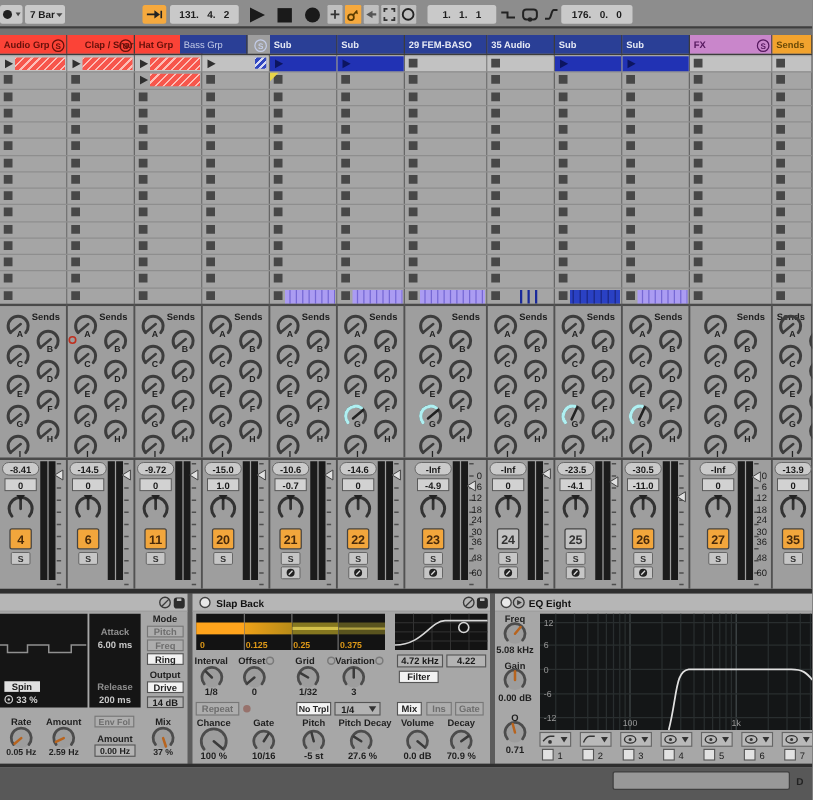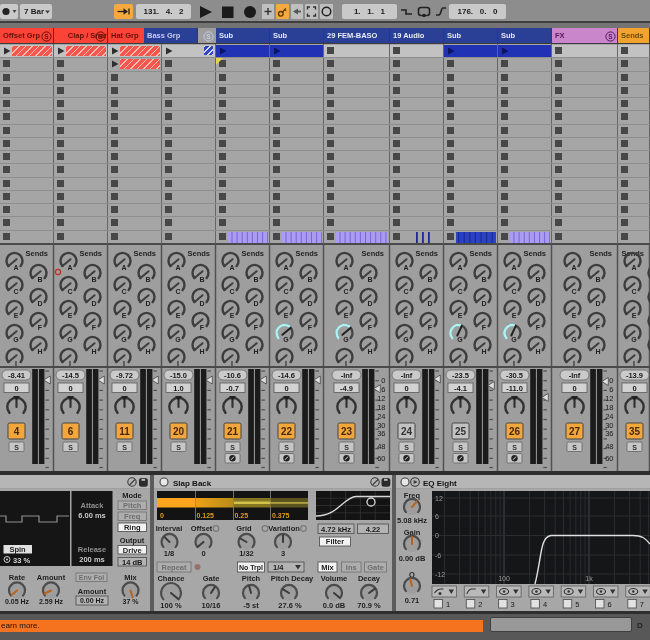--- a/index.html
+++ b/index.html
@@ -62,44 +62,44 @@
       <path d="M2,6 L7,6 L7,10 L13,10" stroke="#222" stroke-width="1.6" fill="none"></path>
     </svg>
 <svg class="abs" style="left:416px;top:4px" width="17" height="15">
       <rect x="2.5" y="3.5" width="11" height="8" rx="2.5" fill="none" stroke="#222" stroke-width="1.6"></rect>
       <circle cx="8" cy="11.5" r="1.8" fill="#222"></circle>
     </svg>
 <svg class="abs" style="left:434px;top:4px" width="14" height="15">
       <path d="M2,11 L5,11 C7,11 7,4 9,4 L12,4" stroke="#222" stroke-width="1.6" fill="none"></path>
     </svg>
 <div class="vb" style="left:449px;top:4px;width:57px;height:15px;line-height:15px;">176.&nbsp;&nbsp; 0.&nbsp;&nbsp; 0</div>
-<div class="abs" style="left:0px;top:28px;width:54px;height:15px;background:#fb4337;border-right:1px solid #3c3c3c;color:#66100a;font-size:7.5px;font-weight:bold;line-height:15px;padding-left:3px;white-space:nowrap;overflow:hidden;">Offset Grp</div>
+<div class="abs" style="left:0px;top:28px;width:54px;height:15px;background:#fb4337;border-right:1px solid #3c3c3c;color:#66100a;font-size:7.5px;font-weight:bold;line-height:15px;padding-left:3px;white-space:nowrap;overflow:hidden;">Audio Grp</div>
 <svg class="abs" style="left:41px;top:31px" width="11" height="11">
       <circle cx="5.5" cy="5.5" r="4.6" fill="none" stroke="#66100a" stroke-width="1"></circle>
       <text x="5.5" y="8.2" font-size="6.5" font-weight="bold" fill="#66100a" text-anchor="middle">S</text>
     </svg>
 <div class="abs" style="left:54px;top:28px;width:54px;height:15px;background:#fb4337;border-right:1px solid #3c3c3c;color:#66100a;font-size:7.5px;font-weight:bold;line-height:15px;padding-left:3px;white-space:nowrap;overflow:hidden;text-align:right;">Clap / Snar</div>
 <svg class="abs" style="left:95px;top:31px" width="11" height="11">
       <circle cx="5.5" cy="5.5" r="4.6" fill="none" stroke="#66100a" stroke-width="1"></circle>
       <text x="5.5" y="8.2" font-size="6.5" font-weight="bold" fill="#66100a" text-anchor="middle">S</text>
     </svg>
 <div class="abs" style="left:108px;top:28px;width:54px;height:15px;background:#fb4337;border-right:1px solid #3c3c3c;color:#66100a;font-size:7.5px;font-weight:bold;line-height:15px;padding-left:3px;white-space:nowrap;overflow:hidden;">Hat Grp</div>
 <svg class="abs" style="left:149px;top:31px" width="11" height="11">
       <circle cx="5.5" cy="5.5" r="4.6" fill="none" stroke="#66100a" stroke-width="1"></circle>
       <text x="5.5" y="8.2" font-size="6.5" font-weight="bold" fill="#66100a" text-anchor="middle">S</text>
     </svg>
-<div class="abs" style="left:144px;top:28px;width:54px;height:15px;background:#2a3f96;border-right:1px solid #3c3c3c;color:#c3cce8;font-size:7.5px;font-weight:bold;line-height:15px;padding-left:3px;white-space:nowrap;overflow:hidden;">Bass  Grp</div>
+<div class="abs" style="left:144px;top:28px;width:54px;height:15px;background:#2a3f96;border-right:1px solid #3c3c3c;color:#c3cce8;font-size:7.5px;font-weight:normal;line-height:15px;padding-left:3px;white-space:nowrap;overflow:hidden;">Bass  Grp</div>
 <svg class="abs" style="left:203px;top:31px" width="11" height="11">
       <circle cx="5.5" cy="5.5" r="4.6" fill="none" stroke="#c3cce8" stroke-width="1"></circle>
       <text x="5.5" y="8.2" font-size="6.5" font-weight="bold" fill="#c3cce8" text-anchor="middle">S</text>
     </svg>
 <div class="abs" style="left:216px;top:28px;width:54px;height:15px;background:#2a3f96;border-right:1px solid #3c3c3c;color:#e4e8f4;font-size:7.5px;font-weight:bold;line-height:15px;padding-left:3px;white-space:nowrap;overflow:hidden;">Sub</div>
 <div class="abs" style="left:270px;top:28px;width:54px;height:15px;background:#2a3f96;border-right:1px solid #3c3c3c;color:#e4e8f4;font-size:7.5px;font-weight:bold;line-height:15px;padding-left:3px;white-space:nowrap;overflow:hidden;">Sub</div>
 <div class="abs" style="left:324px;top:28px;width:66px;height:15px;background:#2a3f96;border-right:1px solid #3c3c3c;color:#e8ebf5;font-size:7.5px;font-weight:bold;line-height:15px;padding-left:3px;white-space:nowrap;overflow:hidden;">29 FEM-BASO</div>
-<div class="abs" style="left:390px;top:28px;width:54px;height:15px;background:#2a3f96;border-right:1px solid #3c3c3c;color:#e8ebf5;font-size:7.5px;font-weight:bold;line-height:15px;padding-left:3px;white-space:nowrap;overflow:hidden;">19 Audio</div>
+<div class="abs" style="left:390px;top:28px;width:54px;height:15px;background:#2a3f96;border-right:1px solid #3c3c3c;color:#e8ebf5;font-size:7.5px;font-weight:bold;line-height:15px;padding-left:3px;white-space:nowrap;overflow:hidden;">35 Audio</div>
 <div class="abs" style="left:444px;top:28px;width:54px;height:15px;background:#2a3f96;border-right:1px solid #3c3c3c;color:#e4e8f4;font-size:7.5px;font-weight:bold;line-height:15px;padding-left:3px;white-space:nowrap;overflow:hidden;">Sub</div>
 <div class="abs" style="left:498px;top:28px;width:54px;height:15px;background:#2a3f96;border-right:1px solid #3c3c3c;color:#e4e8f4;font-size:7.5px;font-weight:bold;line-height:15px;padding-left:3px;white-space:nowrap;overflow:hidden;">Sub</div>
 <div class="abs" style="left:552px;top:28px;width:66px;height:15px;background:#c986cb;border-right:1px solid #3c3c3c;color:#55185e;font-size:7.5px;font-weight:bold;line-height:15px;padding-left:3px;white-space:nowrap;overflow:hidden;">FX</div>
 <svg class="abs" style="left:605px;top:31px" width="11" height="11">
       <circle cx="5.5" cy="5.5" r="4.6" fill="none" stroke="#55185e" stroke-width="1"></circle>
       <text x="5.5" y="8.2" font-size="6.5" font-weight="bold" fill="#55185e" text-anchor="middle">S</text>
     </svg>
 <div class="abs" style="left:618px;top:28px;width:32px;height:15px;background:#f2a32e;border-right:1px solid #3c3c3c;color:#6b4a07;font-size:7.5px;font-weight:bold;line-height:15px;padding-left:3px;white-space:nowrap;overflow:hidden;">Sends</div>
 <div class="abs" style="left:0;top:43px;width:650px;height:1px;background:#3c3c3c;"></div>
 <div class="abs" style="left:0px;top:44px;width:54px;height:199px;background:#a5a5a5;border-right:1px solid #666;"></div>
@@ -1382,15 +1382,14 @@
       <text x="607.5" y="136" font-size="7.5" fill="#1a1a1a">6</text>
       <rect x="625.8" y="115" width="24.5" height="11" fill="#b9b9b9" stroke="#666" stroke-width="0.9"></rect>
       <ellipse cx="633.3" cy="120.5" rx="4.5" ry="3" fill="none" stroke="#333" stroke-width="1.1"></ellipse>
       <circle cx="633.3" cy="120.5" r="1.2" fill="#333"></circle>
       <path d="M642.3,118.5 l5.5,0 l-2.75,4.5 z" fill="#333"></path>
       <rect x="627.8" y="128.5" width="8.5" height="8.5" fill="#e2e2e2" stroke="#555" stroke-width="0.9"></rect>
       <text x="639.8" y="136" font-size="7.5" fill="#1a1a1a">7</text>
     </svg>
 <div class="abs" style="left:0;top:611px;width:650px;height:3px;background:#2e2e2e;"></div>
 <div class="abs" style="left:0;top:614px;width:650px;height:26px;background:#585858;"></div>
-<div class="abs" style="left:0;top:620px;width:483px;height:12px;background:#f5731e;color:#201008;font-size:8px;line-height:12px;padding-left:1px;">earn more.</div>
 <div class="abs" style="left:490px;top:617px;width:142px;height:15px;background:#989898;border:1.5px solid #3f3f3f;border-radius:2px;"></div>
 <div class="abs" style="left:637px;top:620px;width:13px;height:12px;color:#222;font-size:8px;font-weight:bold;line-height:12px;">D</div>
 </div>
 </body></html>

